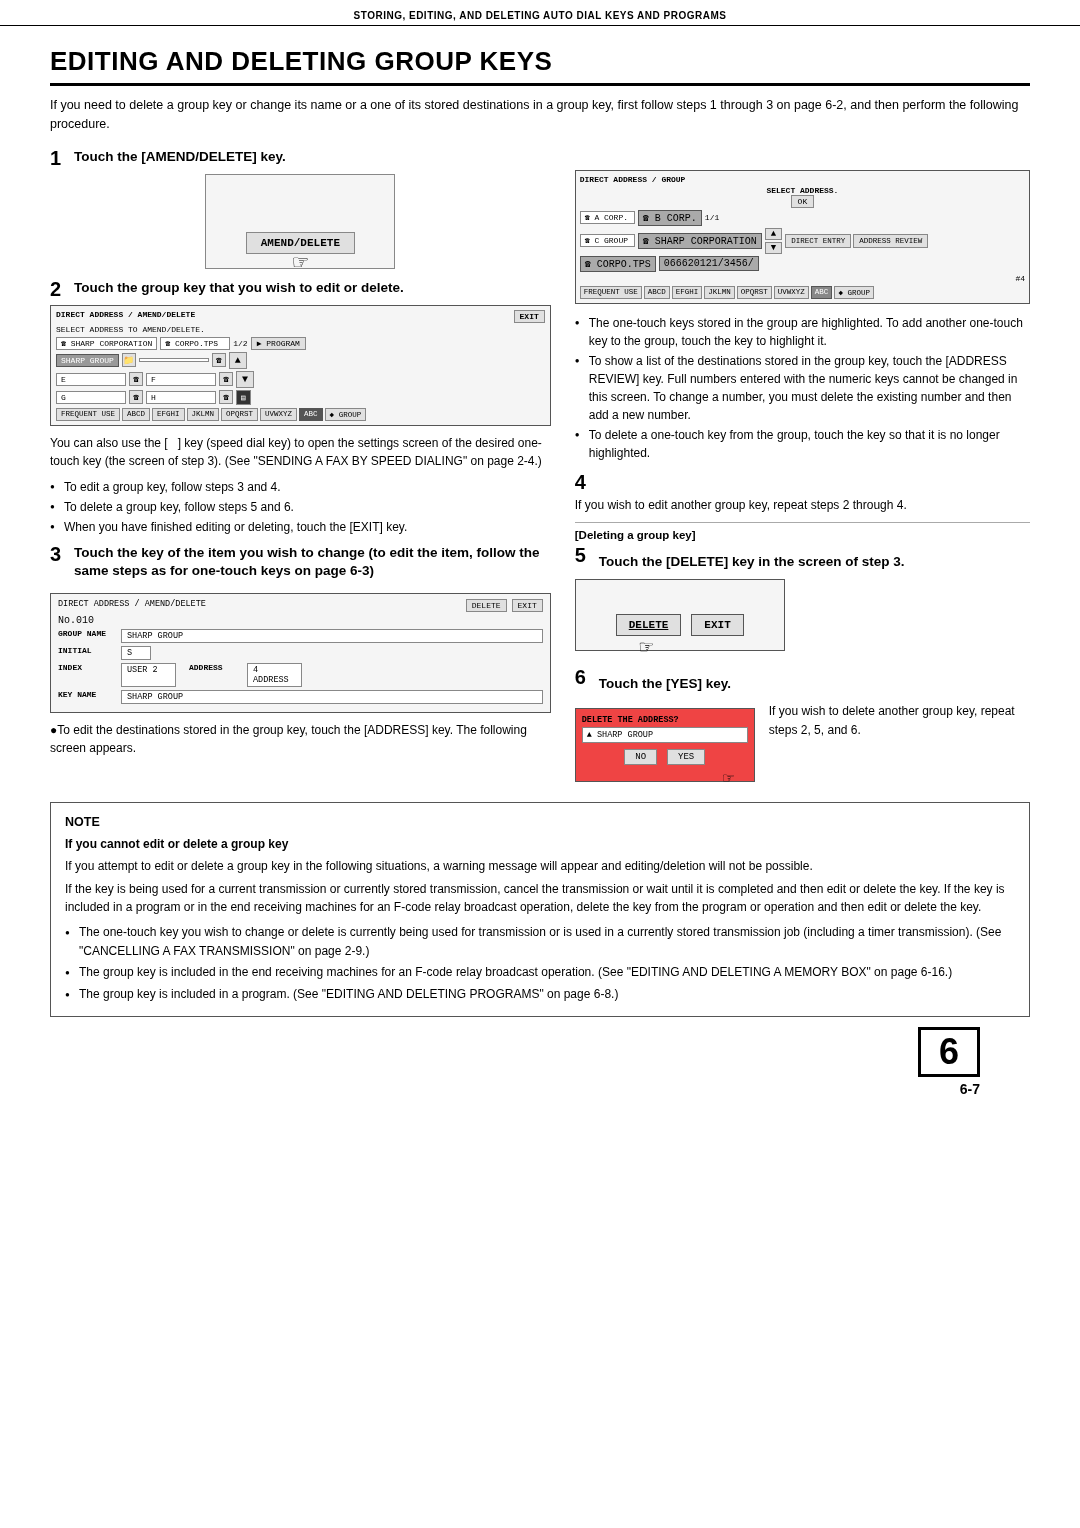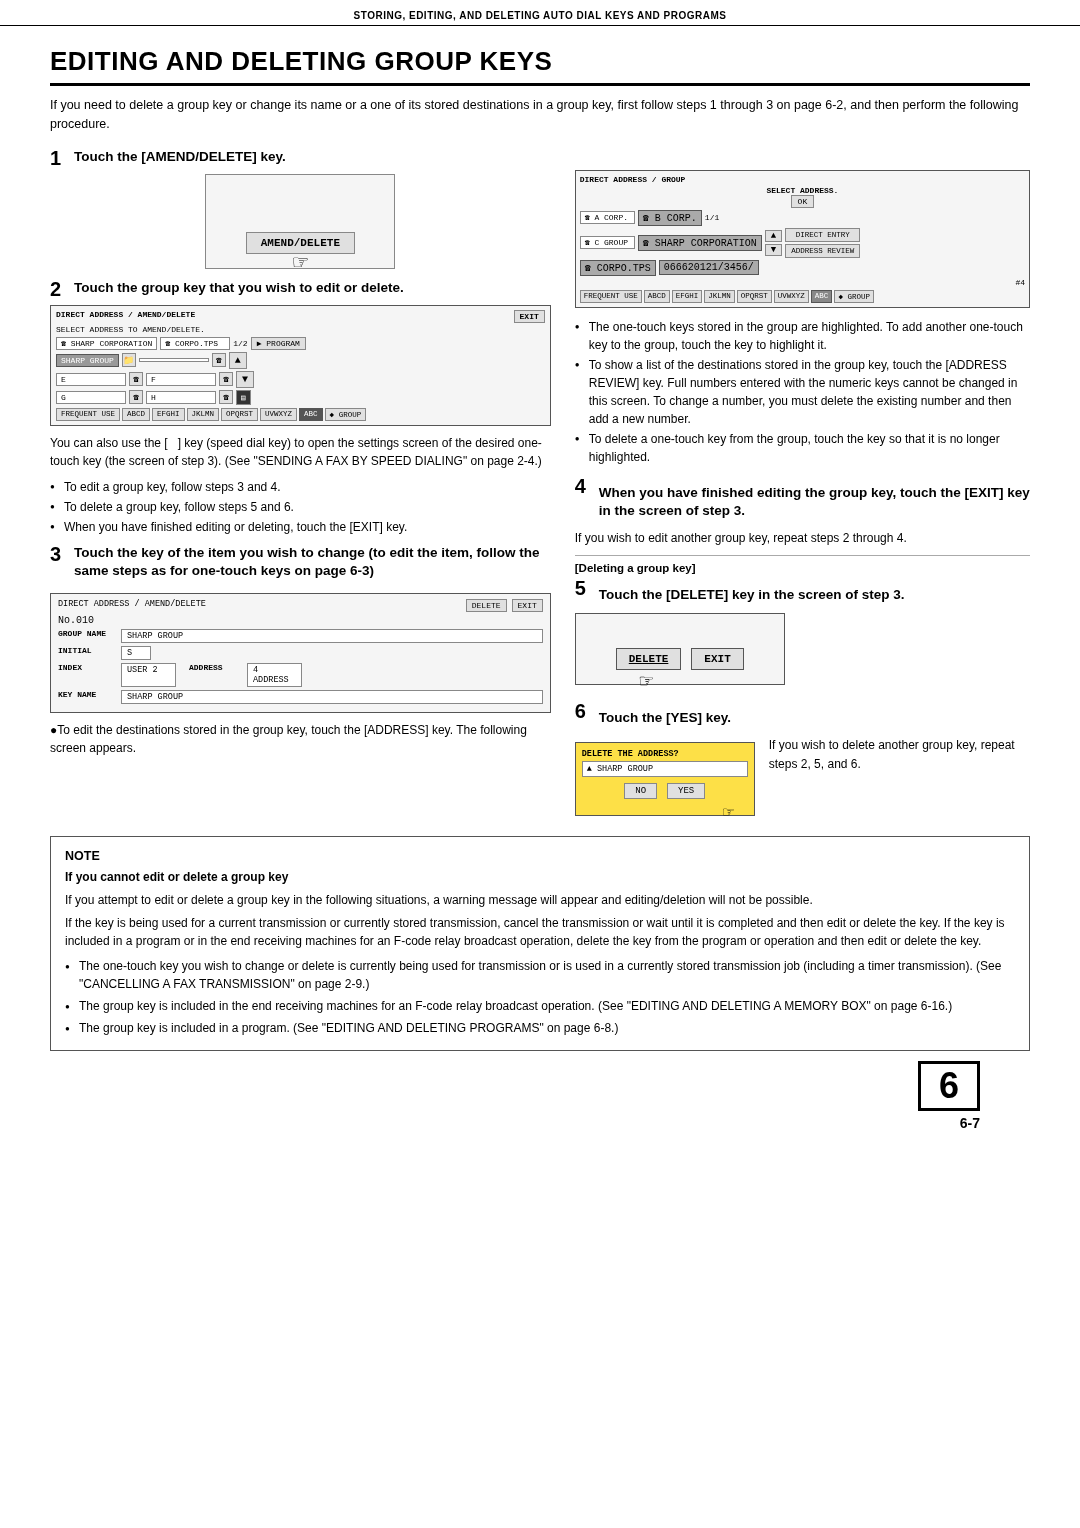--- a/index.html
+++ b/index.html
@@ -157,21 +157,21 @@
     }
     .r-tab-active {
       border: 1px solid #555;
       background: #888;
       color: #fff;
       padding: 1px 3px;
     }
     
     .yes-no-screen {
       border: 1.5px solid #555;
-      background: #fde047;
+      background: #ef4444;
       width: 180px;
       padding: 6px;
       margin: 6px 0;
       font-family: 'Courier New', monospace;
       font-size: 8.5px;
       position: relative;
     }
     .yes-no-btns {
       display: flex;
       justify-content: center;
@@ -524,21 +524,21 @@
           <div class="r-cell-dark"><span>☎</span> <span>B CORP.</span></div>
           <span style="font-size:8px;">1/1</span>
         </div>
         <div class="r-screen-row">
           <div class="r-cell"><span>☎</span> <span>C GROUP</span></div>
           <div class="r-cell-dark"><span>☎</span> <span>SHARP CORPORATION</span></div>
           <div style="display:flex; flex-direction:column; gap:2px;">
             <span style="border:1px solid #888; background:#e0e0e0; padding:0 5px; font-size:9px;">▲</span>
             <span style="border:1px solid #888; background:#e0e0e0; padding:0 5px; font-size:9px;">▼</span>
           </div>
-          <div style="display:flex; flex-direction:column; gap:2px;">
+          <div style="display:flex; flex-direction:row; gap:2px;">
             <span class="r-btn-side">DIRECT ENTRY</span>
             <span class="r-btn-side">ADDRESS REVIEW</span>
           </div>
         </div>
         <div class="r-screen-row">
           <div class="r-cell-dark"><span>☎</span> <span>CORPO.TPS</span></div>
           <div class="r-cell-dark"><span>066620121/3456/</span></div>
         </div>
         <div style="font-size:8px; text-align:right; margin-bottom:2px;">#4</div>
         <div class="r-tabs">
@@ -555,21 +555,20 @@
 
       <ul class="bullet-list" style="margin-top:6px;">
         <li>The one-touch keys stored in the group are highlighted. To add another one-touch key to the group, touch the key to highlight it.</li>
         <li>To show a list of the destinations stored in the group key, touch the [ADDRESS REVIEW] key. Full numbers entered with the numeric keys cannot be changed in this screen. To change a number, you must delete the existing number and then add a new number.</li>
         <li>To delete a one-touch key from the group, touch the key so that it is no longer highlighted.</li>
       </ul>
 
       <div style="margin-top:10px;">
         <div style="display:flex; align-items:flex-start; gap:6px; margin-bottom:4px;">
           <span class="step-num">4</span>
-          <span class="step4-title">When you have finished editing the group key, touch the [EXIT] key in the screen of step 3.</span>
         </div>
         <p class="step-body">If you wish to edit another group key, repeat steps 2 through 4.</p>
       </div>
 
       <hr class="section-divider">
 
       <div class="deleting-label">[Deleting a group key]</div>
 
       <div>
         <div style="display:flex; align-items:flex-start; gap:6px; margin-bottom:4px;">

